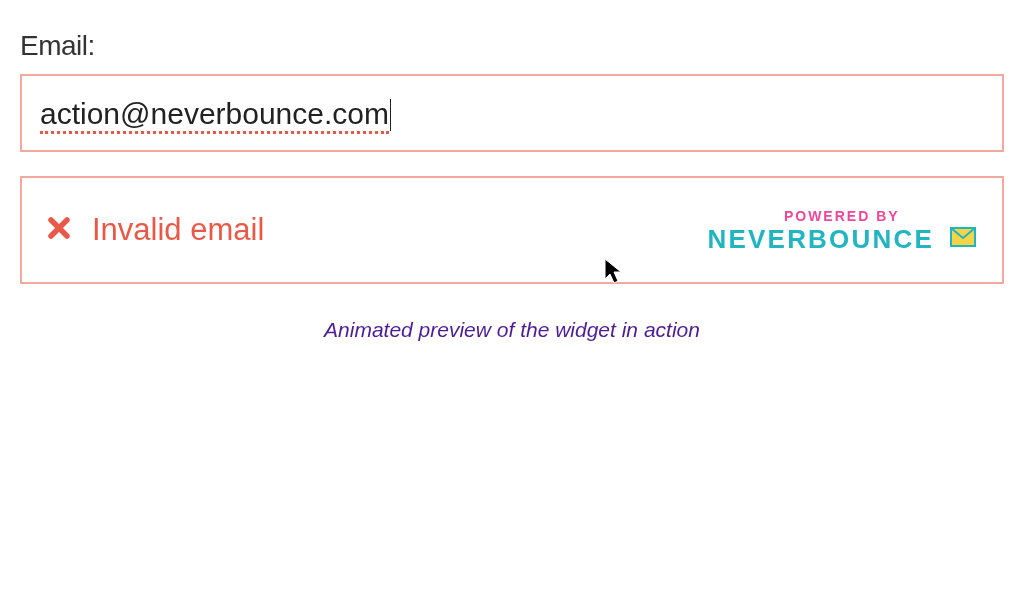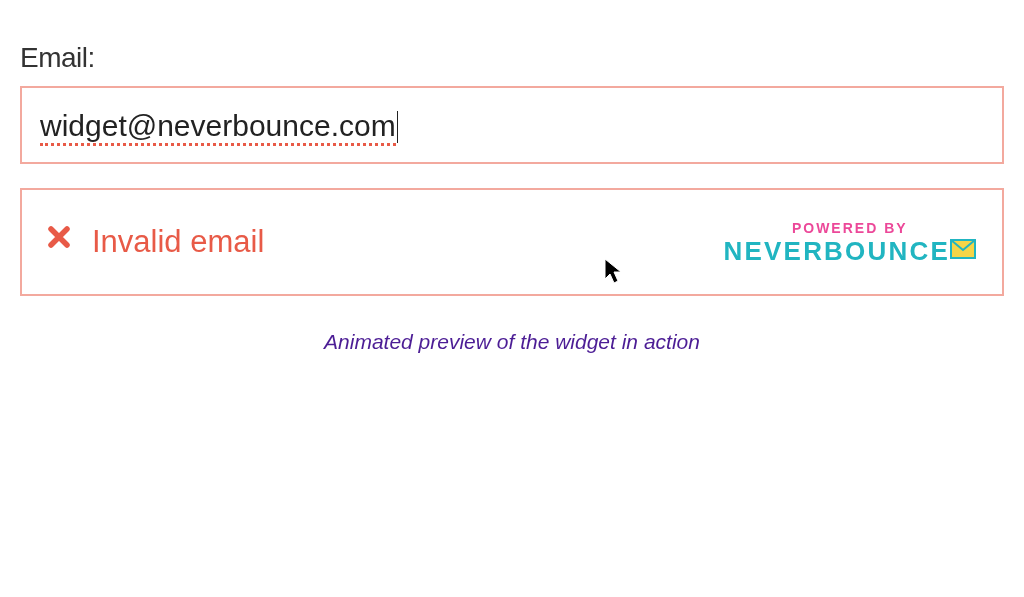--- a/index.html
+++ b/index.html
@@ -8,21 +8,21 @@
       box-sizing: border-box;
     }
     body {
       font-family: Arial, Helvetica, sans-serif;
       background: #ffffff;
       width: 1024px;
       height: 597px;
       position: relative;
     }
     .form-wrapper {
-      padding: 42px 20px 0 20px;
+      padding: 30px 20px 0 20px;
       position: relative;
     }
     .field-label {
       font-size: 28px;
       color: #333333;
       margin-bottom: 12px;
       font-weight: 400;
       letter-spacing: -0.5px;
     }
     .email-input-box {
@@ -61,21 +61,21 @@
       margin-top: 24px;
       padding: 28px 26px;
       display: flex;
       align-items: center;
       justify-content: space-between;
       height: 108px;
       position: relative;
     }
     .validation-left {
       display: flex;
-      align-items: flex-start;
+      align-items: center;
       gap: 22px;
     }
     .x-icon {
       color: #e85a47;
       font-size: 26px;
       font-weight: 900;
       display: inline-block;
     }
     .validation-text {
       color: #e85a47;
@@ -91,21 +91,21 @@
       font-size: 14px;
       letter-spacing: 2px;
       font-weight: 600;
       display: block;
       margin-bottom: 3px;
       text-align: center;
     }
     .brand-name-row {
       display: flex;
       align-items: center;
-      gap: 0;
+      gap: 16px;
     }
     .brand-name {
       color: #21b5c1;
       font-size: 26px;
       letter-spacing: 2.2px;
       font-weight: 600;
     }
     .brand-icon {
       display: inline-block;
     }
@@ -125,21 +125,21 @@
       pointer-events: none;
     }
   </style>
 </head>
 <body>
 
 <div class="form-wrapper">
   <div class="field-label">Email:</div>
 
   <div class="email-input-box">
-    <span class="input-text-wrap">widget@neverbounce.com</span>
+    <span class="input-text-wrap">action@neverbounce.com</span>
       <span class="text-cursor"></span>
   </div>
 
   <div class="validation-box">
     <div class="validation-left">
       <span class="x-icon">
         <svg width="22" height="22" viewBox="0 0 22 22">
           <path d="M3 3 L19 19 M19 3 L3 19" stroke="#e85a47" stroke-width="5.5" stroke-linecap="round"></path>
         </svg>
       </span>

